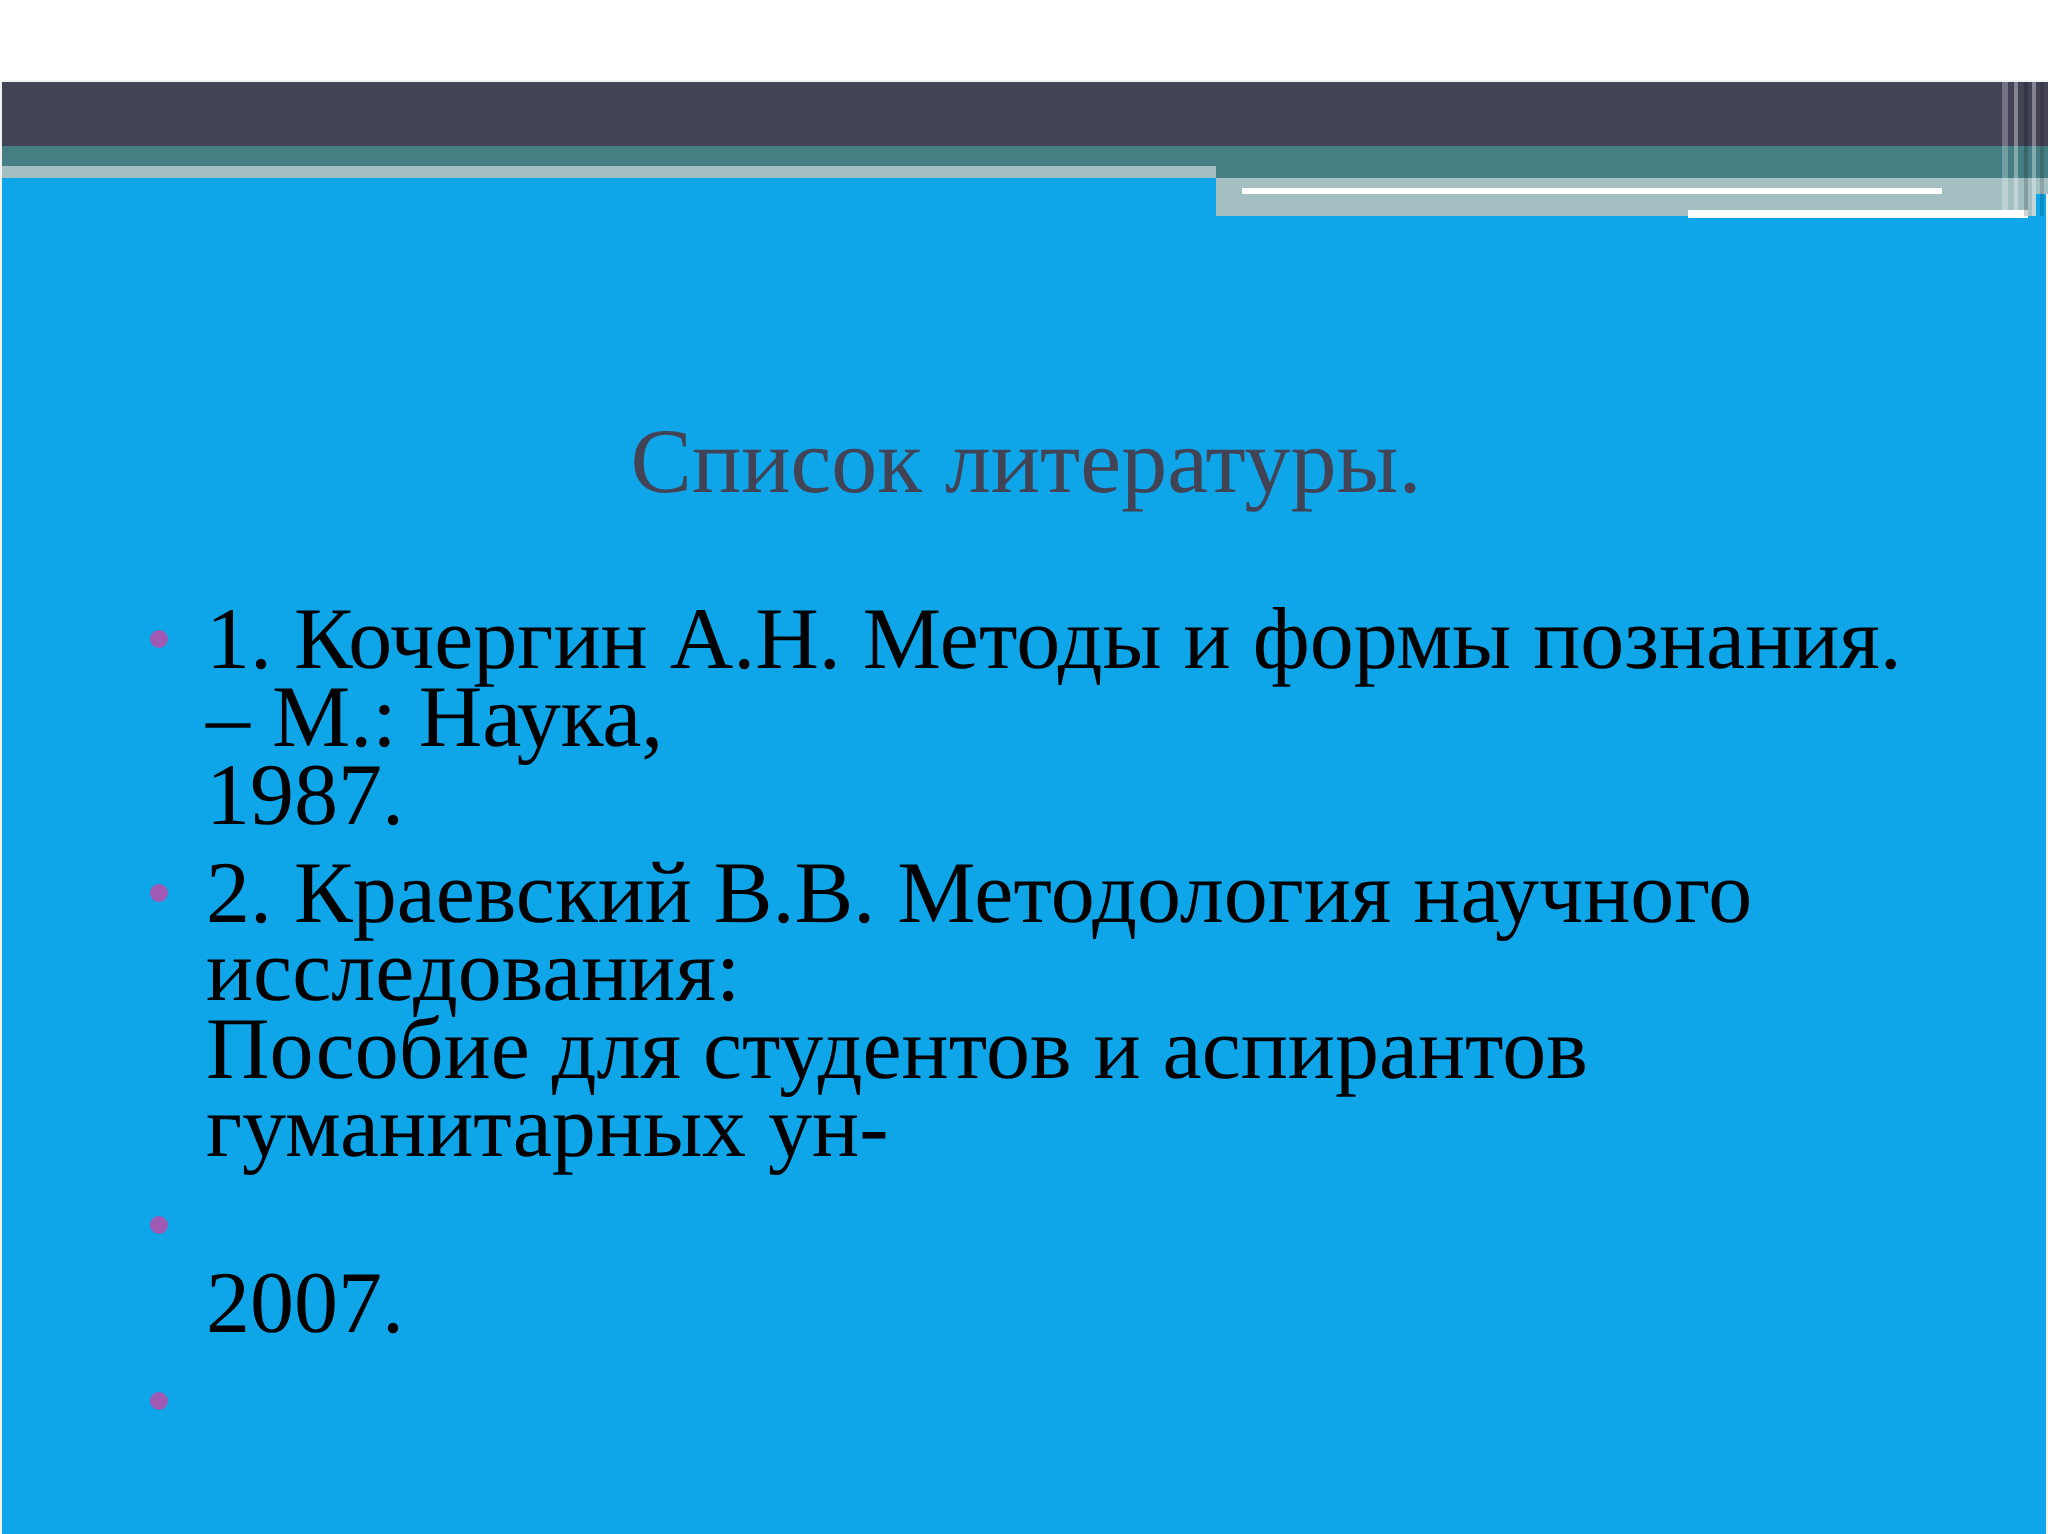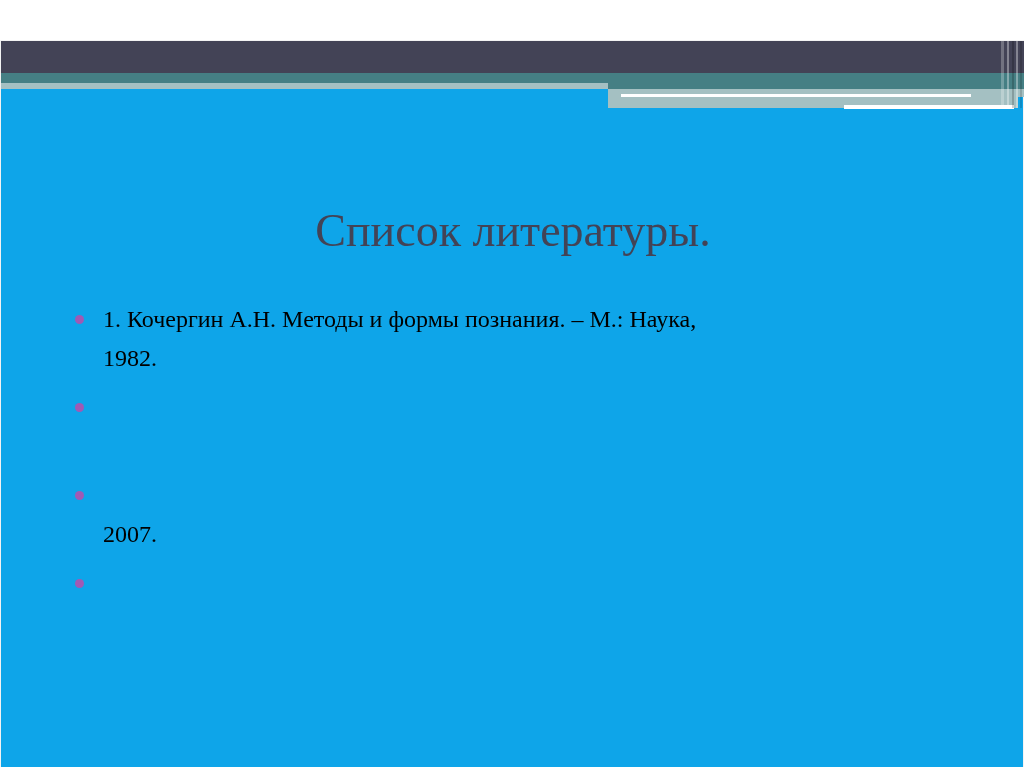--- a/index.html
+++ b/index.html
@@ -19,21 +19,21 @@
     .band-light-r2 { left: 607px; top: 53px; width: 13px; height: 3px; background: #a4c0c2; }
     .band-light-r3 { left: 970px; top: 53px; width: 54px; height: 3px; background: #a4c0c2; }
     .band-light-r4 { left: 607px; top: 56px; width: 410px; height: 11px; background: #a4c0c2; }
     .band-white-r5 { left: 843px; top: 64px; width: 170px; height: 4px; background: #ffffff; }
     .stripe { position: absolute; top: 0; height: 67px; }
     .title {
       position: absolute; left: 0; top: 163px; width: 1024px; text-align: center;
       font-size: 46px; color: #434356; font-weight: normal; margin: 0;
     }
     .list { position: absolute; left: 73px; top: 259px; width: 900px; margin: 0; padding: 0; list-style: none; }
-    .item { position: relative; padding-left: 29px; font-size: 24px; line-height: 39px; color: #000; margin-bottom: 10px; }
+    .item { position: relative; padding-left: 29px; font-size: 44px; line-height: 39px; color: #000; margin-bottom: 10px; }
     .item .bullet {
       position: absolute; left: 1px; top: 15px; width: 9px; height: 9px; border-radius: 50%;
       background: #a05ab4;
     }
   </style>
 </head>
 <body>
 
 <div class="slide">
   <div class="band band-dark"></div>
@@ -52,26 +52,26 @@
   <div class="stripe" style="left:1011px;width:2px;background:rgba(0,0,0,0.18);"></div>
   <div class="stripe" style="left:1015px;width:2px;background:rgba(255,255,255,0.35);"></div>
   <div class="stripe" style="left:1019px;width:2px;background:rgba(0,0,0,0.15);"></div>
 
   <h1 class="title">Список литературы.</h1>
 
   <ul class="list">
     <li class="item">
       <span class="bullet"></span>
       <span>1. Кочергин А.Н. Методы и формы познания. – М.: Наука,</span><br>
-      <span>1982.</span>
+      <span>1987.</span>
     </li>
     <li class="item">
       <span class="bullet"></span>
-      <br>
-      <br>
+      <span>2. Краевский В.В. Методология научного исследования:</span><br>
+      <span>Пособие для студентов и аспирантов гуманитарных ун-</span><br>
     </li>
     <li class="item">
       <span class="bullet"></span>
       <br>
       <span>2007.</span>
     </li>
     <li class="item">
       <span class="bullet"></span>
       <br>
     </li>

